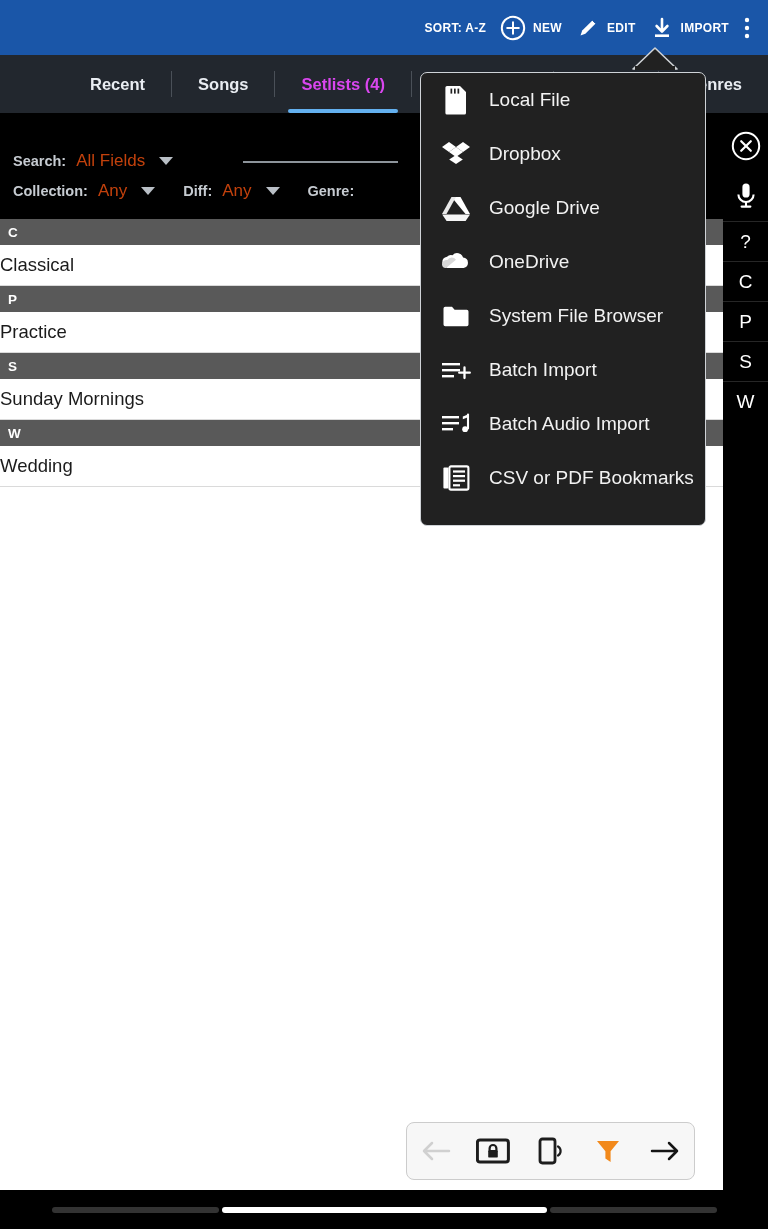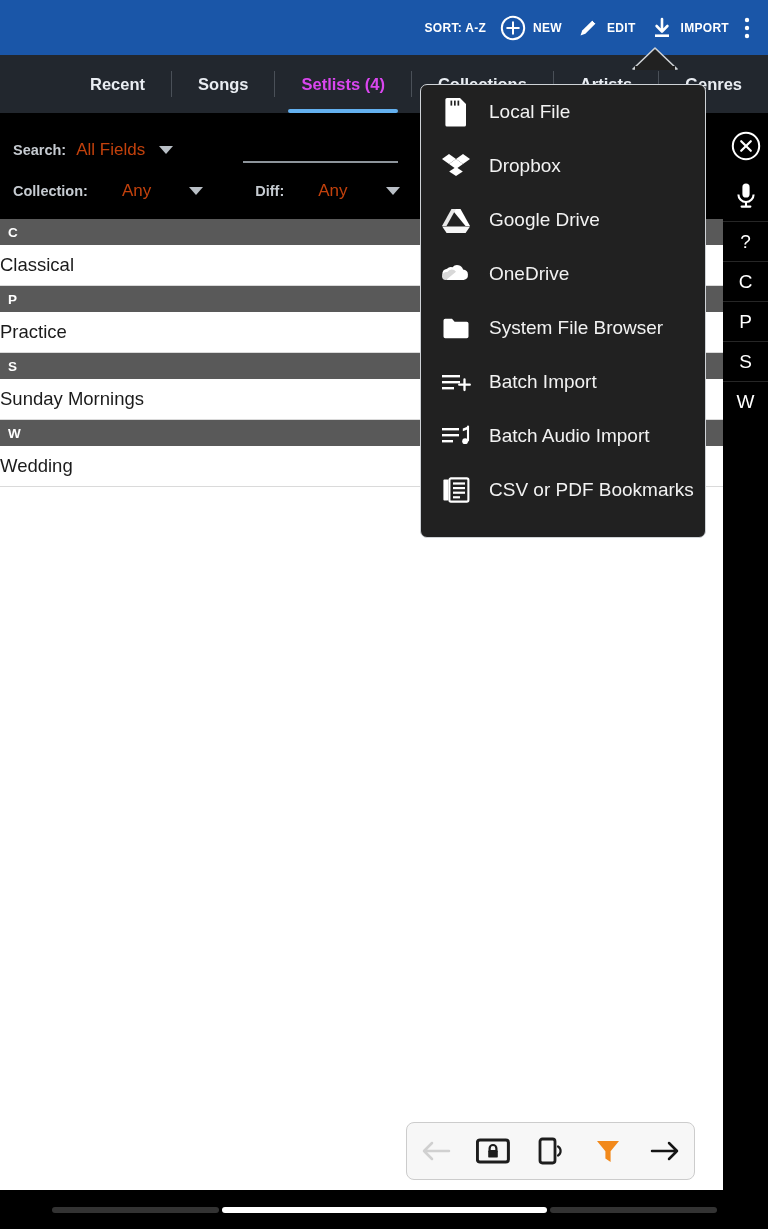--- a/index.html
+++ b/index.html
@@ -65,22 +65,22 @@
   }
 
   
   .filterpanel {
     position: absolute; left: 0; top: 113px;
     width: 768px; height: 106px;
     background: #000000;
     color: #d9dde1;
   }
   .filter-row { position: absolute; display: flex; align-items: center; }
-  .filter-row.r1 { left: 13px; top: 17px; height: 40px; }
-  .filter-row.r2 { left: 13px; top: 60px; height: 36px; gap: 24px; }
+  .filter-row.r1 { left: 13px; top: 28px; height: 40px; }
+  .filter-row.r2 { left: 13px; top: 60px; height: 36px; }
   .flabel { font-size: 14.5px; color: #c6cbd1; font-weight: bold; margin-right: 10px; white-space: nowrap;}
   .fvalue { font-size: 17px; color: #c2410c; white-space: nowrap; }
   .caret {
     width: 0; height: 0; margin-left: 14px;
     border-left: 7px solid transparent; border-right: 7px solid transparent;
     border-top: 8px solid #b9bfc6;
   }
   .searchfield {
     position: absolute; left: 243px; top: 22px;
     width: 155px; height: 28px;
@@ -135,21 +135,21 @@
 
   
   .scrollpip {
     position: absolute; left: 705px;
     width: 18px; height: 20px;
     background: #595959;
   }
 
   
   .menu {
-    position: absolute; left: 420px; top: 84px;
+    position: absolute; left: 420px; top: 72px;
     width: 286px; height: 454px;
     background: #212121;
     border: 1px solid #cfd3d7;
     border-radius: 7px;
     z-index: 40;
   }
   .menu-arrow {
     position: absolute; left: 632px; top: 46px;
     width: 46px; height: 24px;
     z-index: 41;

